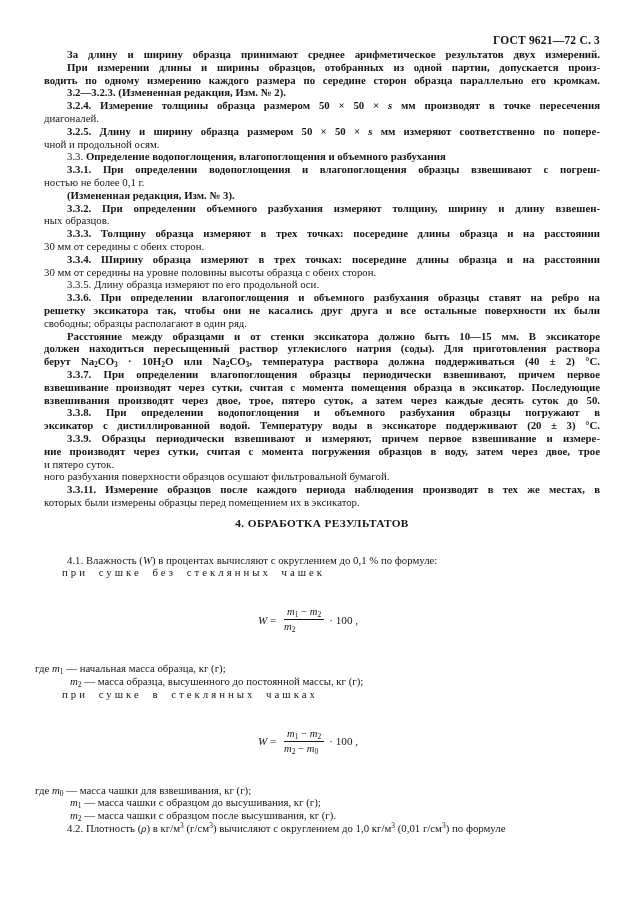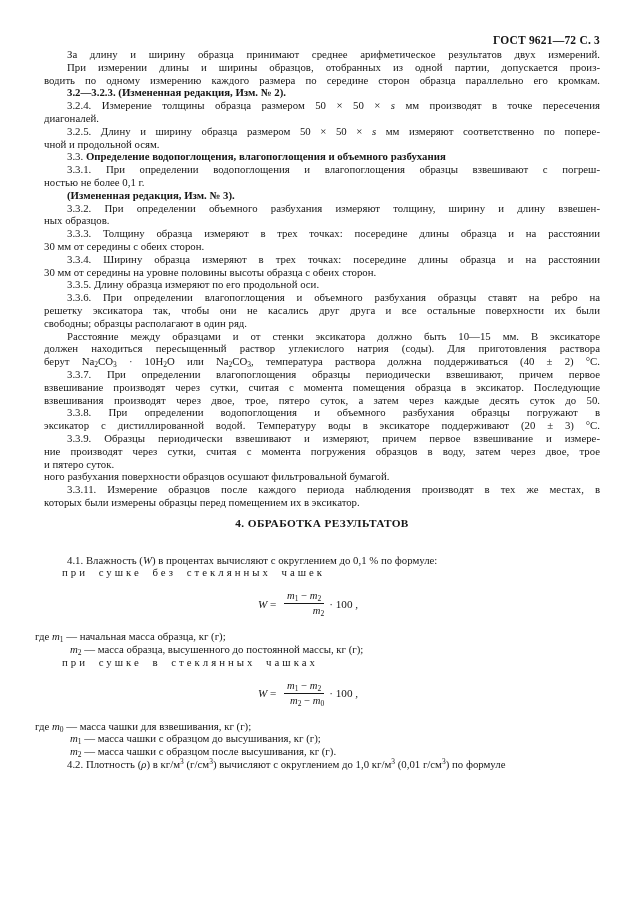--- a/index.html
+++ b/index.html
@@ -4,35 +4,35 @@
 <style>
   html,body{margin:0;padding:0;}
   body{
     width:633px;height:917px;background:#ffffff;position:relative;
     font-family:"Liberation Serif","DejaVu Serif",serif;color:#161616;
     -webkit-font-smoothing:antialiased;
   }
   #page{position:absolute;inset:0;padding:34px 33px 0 44px;box-sizing:border-box;overflow:hidden;}
   .hdr{text-align:right;font-weight:bold;font-size:11.5px;line-height:13px;margin-bottom:1px;letter-spacing:.2px;}
   .ln{font-size:10.8px;line-height:12.8px;min-height:12.8px;white-space:normal;}
-  .ln.j{text-align:justify;text-align-last:justify;}
+  .ln.j{text-align:justify;text-align-last:justify;font-weight:bold;}
   .ln.l{text-align:left;}
   .ln.in{text-indent:23px;}
   .ln.out{margin-left:-9px;margin-top:3px;}
   .ln.cont{margin-left:26px;}
   .ln.sp{margin-left:18px;letter-spacing:3px;word-spacing:5px;}
   .b{font-weight:bold;}
   .i{font-style:italic;}
   sub,sup{font-size:7.5px;line-height:0;}
   sub{vertical-align:-2px;}
   sup{vertical-align:4px;}
   .sec-title{text-align:center;font-weight:bold;font-size:11.3px;line-height:14px;margin:7px 0 24px;letter-spacing:.4px;}
   .formula{display:flex;justify-content:center;align-items:center;font-size:11.2px;margin:11px 0 13px;transform:translateX(-14px);}
   .f-pre{white-space:pre;}
-  .frac{display:inline-flex;flex-direction:column;align-items:flex-end;margin:0 5px;line-height:12px;font-size:10.6px;}
+  .frac{display:inline-flex;flex-direction:column;align-items:flex-start;margin:16px 5px;line-height:12px;font-size:10.6px;}
   .frac .num{border-bottom:1px solid #161616;padding:0 3px 1px;white-space:pre;}
   .frac .den{padding-top:1px;white-space:pre;}
   .f-post{white-space:pre;}
 </style>
 </head>
 <body>
 
 <div id="page">
   <div class="hdr">ГОСТ 9621—72 С. 3</div>
   <div id="doc">

